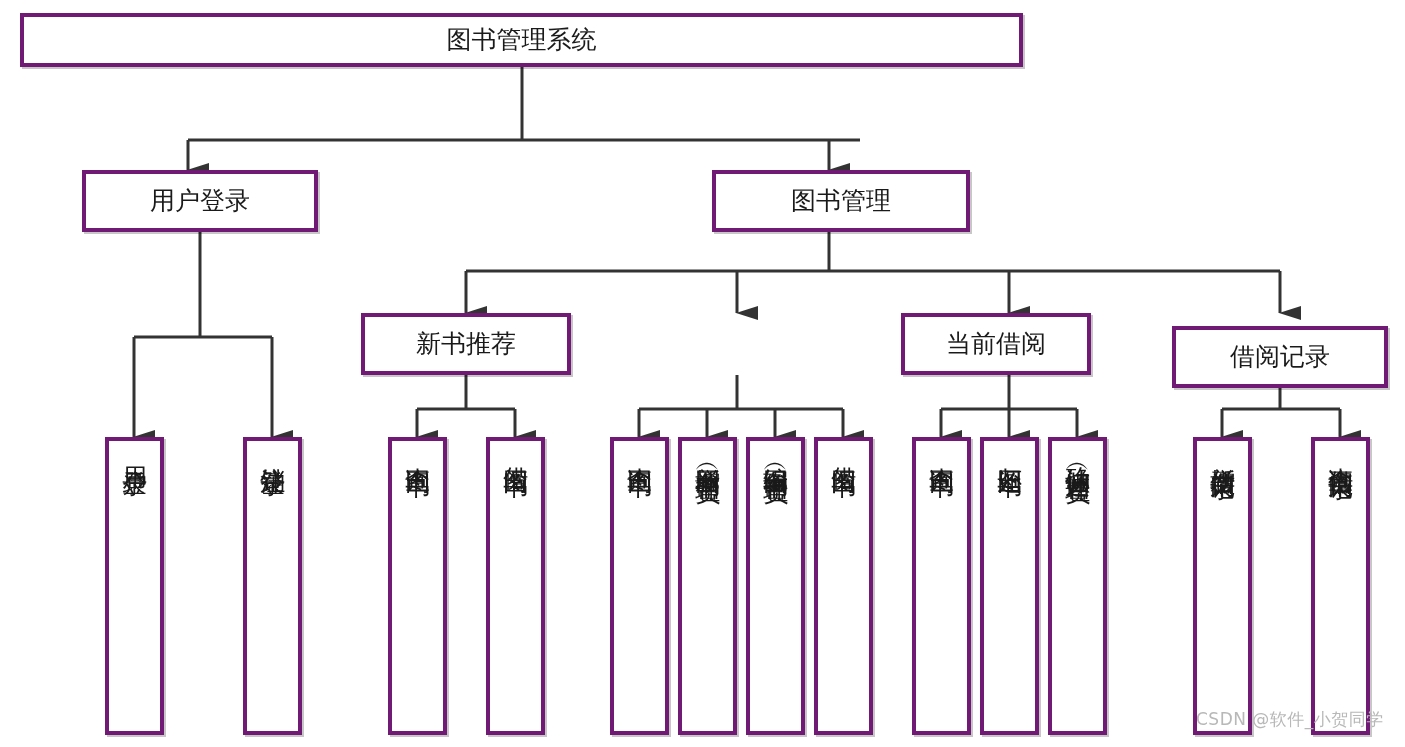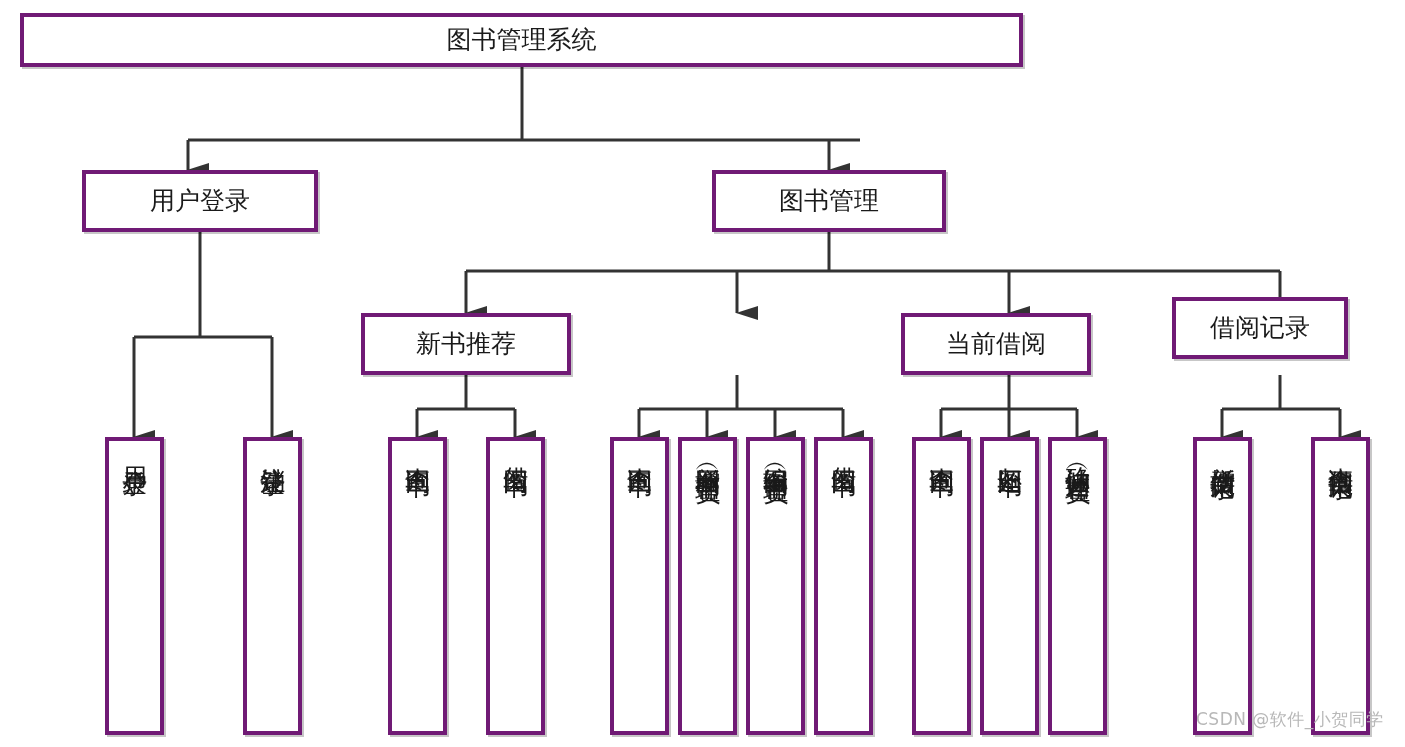--- a/index.html
+++ b/index.html
@@ -89,31 +89,31 @@
     </g>
   </svg>
 
   <div class="node root h-node" style="left:20px;top:13px;width:1003px;height:54px;">
     <span class="node-label">图书管理系统</span>
   </div>
 
   <div class="node h-node" style="left:82px;top:170px;width:236px;height:62px;">
     <span class="node-label">用户登录</span>
   </div>
-  <div class="node h-node" style="left:712px;top:170px;width:234px;height:62px;">
+  <div class="node h-node" style="left:712px;top:170px;width:258px;height:62px;">
     <span class="node-label">图书管理</span>
   </div>
 
   <div class="node h-node" style="left:361px;top:313px;width:210px;height:62px;">
     <span class="node-label">新书推荐</span>
   </div>
   <div class="node h-node" style="left:901px;top:313px;width:190px;height:62px;">
     <span class="node-label">当前借阅</span>
   </div>
-  <div class="node h-node" style="left:1172px;top:297px;width:176px;height:62px;">
+  <div class="node h-node" style="left:1172px;top:326px;width:216px;height:62px;">
     <span class="node-label">借阅记录</span>
   </div>
 
   <div class="node v-node" style="left:105px;top:437px;width:59px;height:298px;">
     <span class="node-label">用户登录</span>
   </div>
   <div class="node v-node" style="left:243px;top:437px;width:59px;height:298px;">
     <span class="node-label">注销登录</span>
   </div>
 

